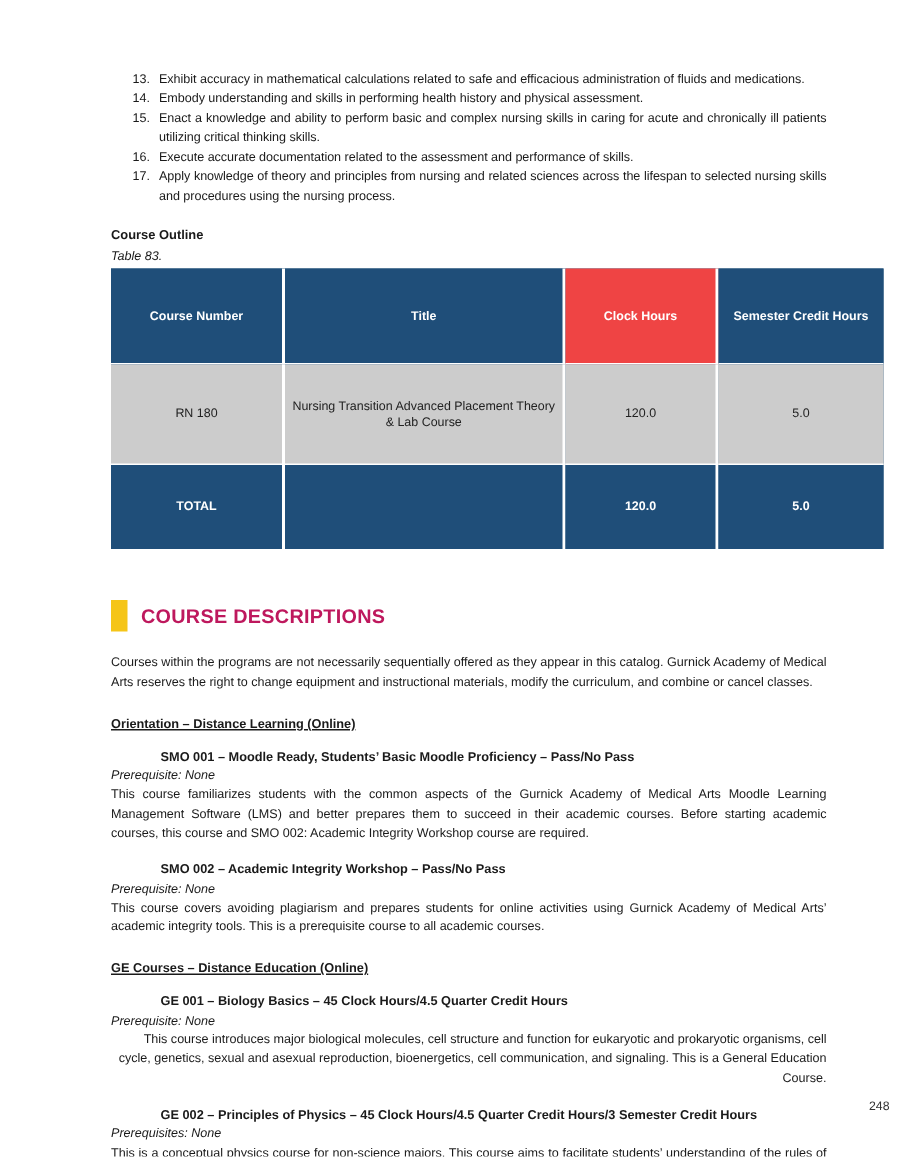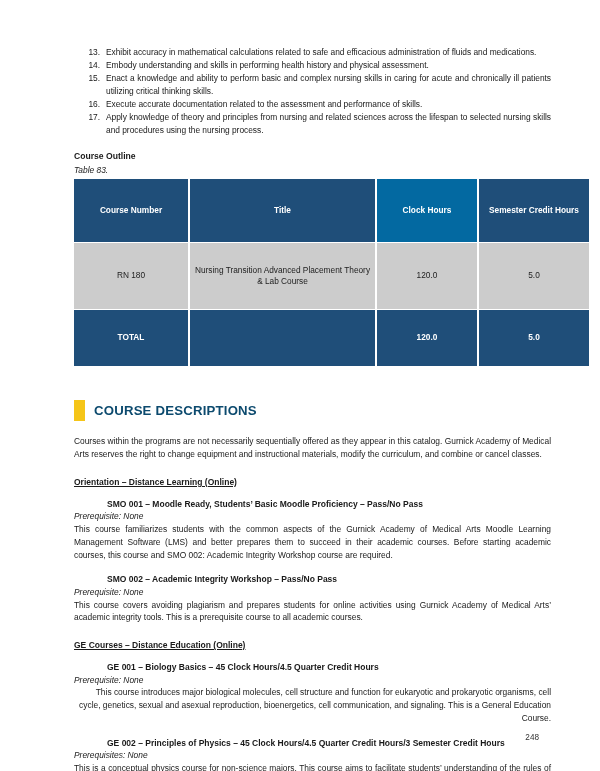--- a/index.html
+++ b/index.html
@@ -123,21 +123,21 @@
     width: 11px;
     height: 21px;
     background: #f5c518;
     margin-right: 9px;
     flex: none;
   }
   .banner .banner-title {
     font-size: 13.2px;
     font-weight: bold;
     letter-spacing: 0.2px;
-    color: #0c4a6e;
+    color: #be185d;
   }
 
   p.body {
     font-size: 8.4px;
     line-height: 12.8px;
     text-align: justify;
     margin: 0 0 10px 0;
   }
 
   .group-head {
@@ -168,21 +168,21 @@
     line-height: 12.8px;
     text-align: justify;
     margin: 0;
   }
   p.desc.left { text-align: right; }
 
   .page-number {
     position: absolute;
     left: 0;
     top: 733px;
-    width: 539px;
+    width: 593px;
     text-align: right;
     font-size: 8.2px;
     color: #333;
   }
 </style>
 </head>
 <body>
 
 <div class="page">
   <div class="content">
@@ -196,21 +196,21 @@
     </ol>
 
     <div class="section-head">Course Outline</div>
     <div class="table-caption">Table 83.</div>
 
     <table class="outline" style="background-color: rgb(31, 78, 121);">
       <thead>
         <tr>
           <th style="width: 106px; background-color: rgb(31, 78, 121);" class="left">Course Number</th>
           <th style="width: 177px; background-color: rgb(31, 78, 121);">Title</th>
-          <th style="width: 92px; background-color: #0369a1;">Clock Hours</th>
+          <th style="width: 92px; background-color: #ef4444;">Clock Hours</th>
           <th style="width: 102px; background-color: rgb(31, 78, 121);">Semester Credit Hours</th>
         </tr>
       </thead>
       <tbody>
         <tr class="data">
           <td class="left" style="background-color: rgb(204, 204, 204);">RN 180</td>
           <td class="cell-title" style="background-color: rgb(204, 204, 204);">Nursing Transition Advanced Placement Theory &amp; Lab Course</td>
           <td style="background-color: rgb(204, 204, 204);">120.0</td>
           <td style="background-color: rgb(204, 204, 204);">5.0</td>
         </tr>

